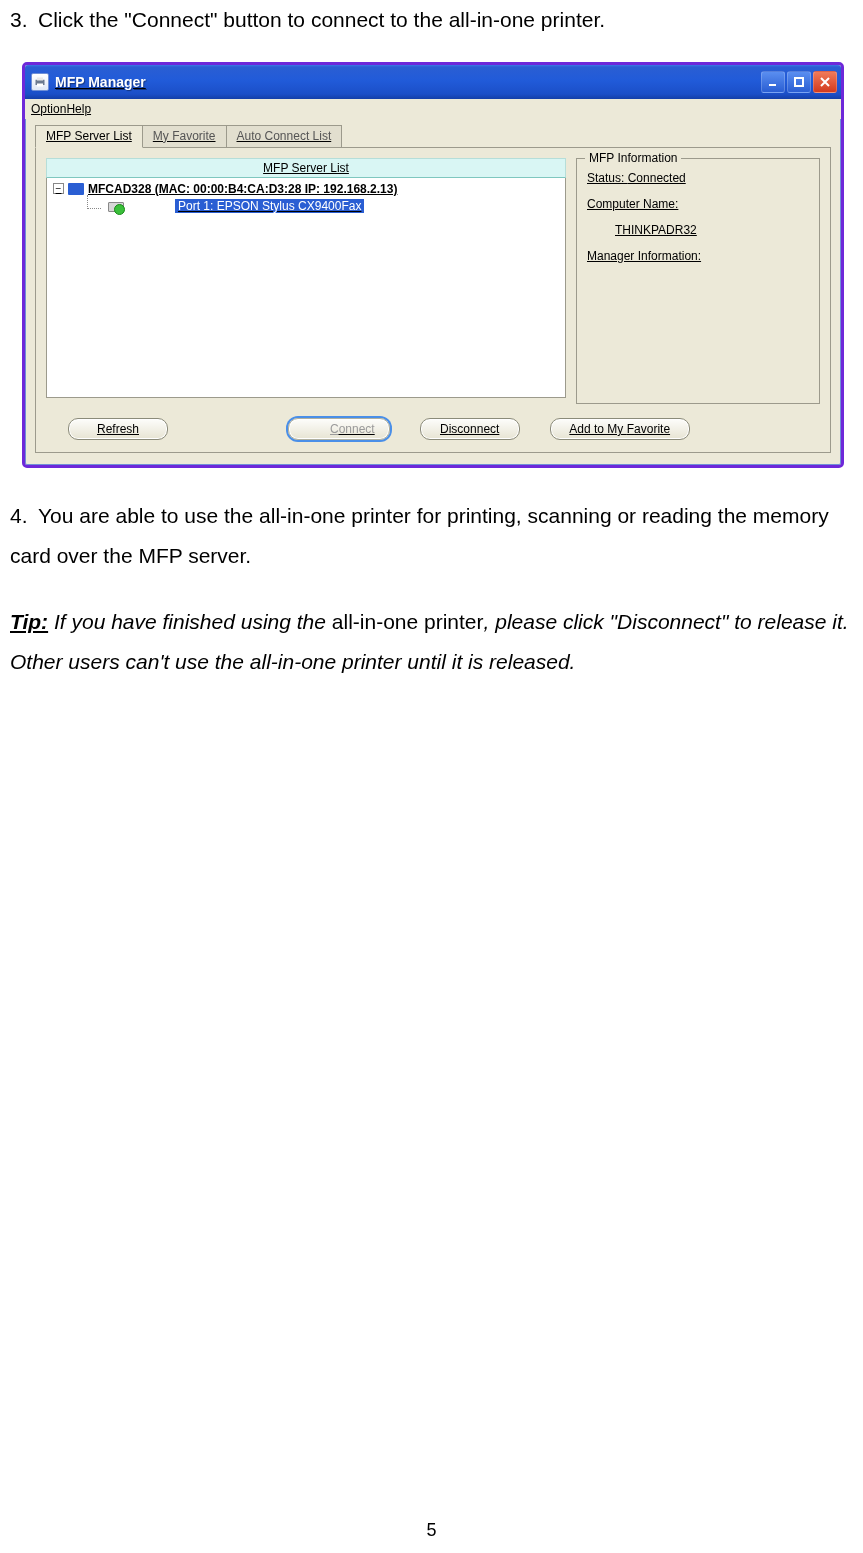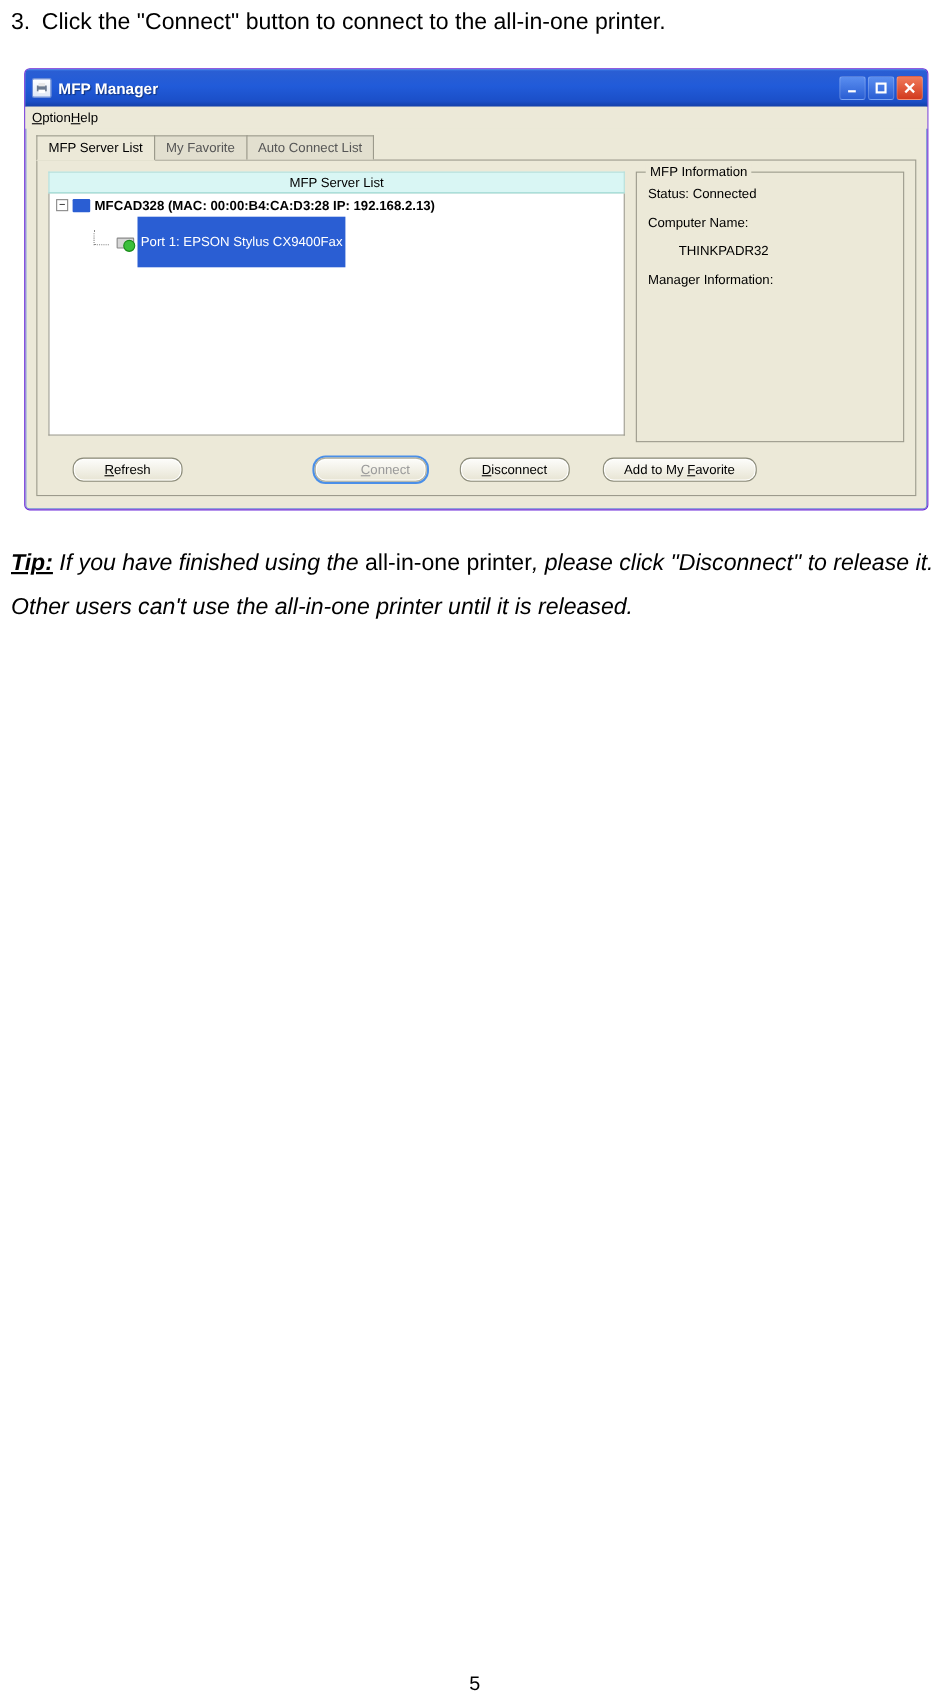--- a/index.html
+++ b/index.html
@@ -43,27 +43,28 @@
     bottom: 12px;
     left: 0; right: 0;
     text-align: center;
     font-size: 18px;
   }
 
   
   .win {
     width: 822px;
     margin: 0 0 28px 12px;
-    border: 1px solid #6d28d9;
+    border: 3px solid #6d28d9;
     border-radius: 5px;
     background: #ece9d8;
     font-family: Tahoma, Arial, sans-serif;
     font-size: 12px;
     color: #000;
     box-shadow: 0 0 0 1px #6f8fd6 inset;
+    text-decoration: underline;
   }
   .titlebar {
     height: 34px;
     background: linear-gradient(to bottom,#3a78e6 0%,#2a5ed3 6%,#215bd9 45%,#1b4fc8 85%,#143fa8 100%);
     display: flex;
     align-items: center;
     padding: 0 4px 0 6px;
     border-radius: 4px 4px 0 0;
   }
   .titlebar .app-icon {
@@ -170,21 +171,21 @@
   .tree-child .prn-icon{
     width:16px;height:14px;display:inline-block;position:relative;
   }
   .tree-child .prn-icon::before{
     content:"";position:absolute;left:1px;top:3px;width:14px;height:8px;background:#d7d7d7;border:1px solid #888;border-radius:1px;
   }
   .tree-child .prn-icon::after{
     content:"";position:absolute;right:-2px;bottom:-2px;width:9px;height:9px;background:#3bbf3b;border-radius:50%;border:1px solid #178a17;
   }
   .tree-child .sel{
-    background:#2a5ed3;color:#fff;padding:16px 3px;
+    background:#2a5ed3;color:#fff;padding:0 3px;margin-left:48px;
   }
 
   .info-group {
     width: 244px;
   }
   .fieldset {
     border: 1px solid #9c9a8c;
     padding: 8px 10px 10px 10px;
     position: relative;
     height: 246px;
@@ -319,19 +320,22 @@
           <div style="flex:0 0 60px"></div>
           <div class="btn disabled focus"><u>C</u>onnect</div>
           <div class="btn"><u>D</u>isconnect</div>
           <div class="btn" style="min-width:140px">Add to My <u>F</u>avorite</div>
         </div>
       </div>
 
     </div>
   </div>
 
+  <p class="instr">
+    <span class="num">4.</span><span class="instr-inline">You are able to use the all-in-one printer for printing, scanning or reading the memory card over the MFP server.</span>
+  </p>
 
   <p class="tip-block">
     <span class="tip-label">Tip:</span><span class="tip-text"><span> If you have finished using the </span><span class="nonitalic">all-in-one printer</span><span>, please click "Disconnect" to release it. Other users can't use the all-in-one printer until it is released.</span></span>
   </p>
 
   <div class="page-number">5</div>
 </div>
 
 </body></html>

